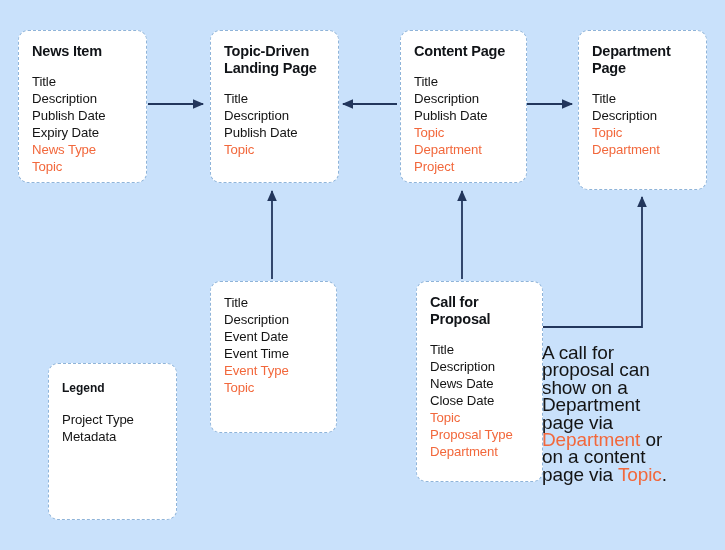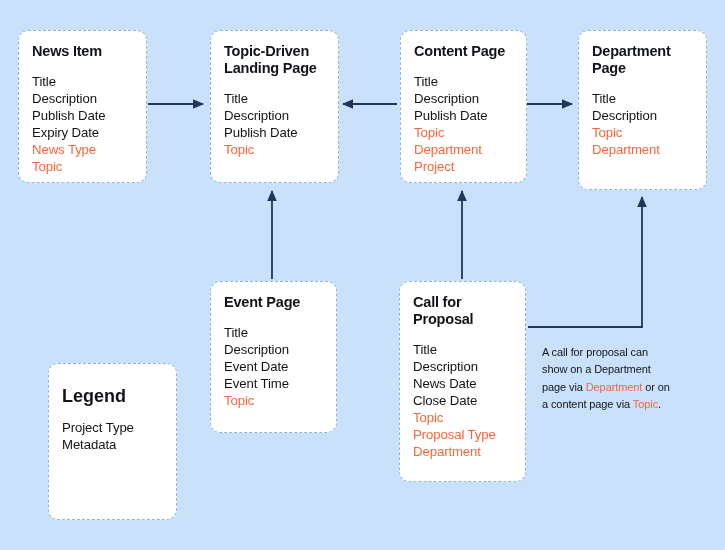--- a/index.html
+++ b/index.html
@@ -54,45 +54,45 @@
     color: #141414;
     letter-spacing: -0.1px;
     white-space: nowrap;
   }
   .field-list li.tax {
     color: #f2683c;
   }
   
   #legend .legend-title {
     font-weight: bold;
-    font-size: 18px;
+    font-size: 12px;
     line-height: 17px;
     color: #111418;
-    margin: 12px 0 14px 0;
+    margin: 4px 0 14px 0;
   }
   #legend .legend-list {
     list-style: none;
     margin: 0;
     padding: 0;
   }
   #legend .legend-list li {
     font-size: 13.2px;
     line-height: 17px;
     color: #141414;
     letter-spacing: -0.1px;
   }
   #legend .legend-list li.tax {
     color: #f2683c;
     padding-left: 4px;
     white-space: normal;
     max-width: 92px;
   }
   #annotation {
     position: absolute;
-    font-size: 11px;
+    font-size: 19px;
     line-height: 17.4px;
     color: #141414;
     letter-spacing: -0.1px;
     width: 128px;
   }
   #annotation .hl {
     color: #f2683c;
   }
 </style>
 </head>
@@ -160,31 +160,31 @@
 Page</div>
     <ul class="field-list">
       <li>Title</li>
       <li>Description</li>
       <li class="tax">Topic</li>
       <li class="tax">Department</li>
     </ul>
   </div>
 
   <div class="node" id="node-event-page" style="left:210px; top:281px; width:127px; height:152px;">
-    <div class="node-title">Event Page</div>
     <ul class="field-list">
       <li>Title</li>
       <li>Description</li>
       <li>Event Date</li>
       <li>Event Time</li>
-      <li class="tax">Topic</li>
-    </ul>
-  </div>
-
-  <div class="node" id="node-call-for-proposal" style="left:399px; top:281px; width:127px; height:201px;">
+      <li class="tax">Event Type</li>
+      <li class="tax">Topic</li>
+    </ul>
+  </div>
+
+  <div class="node" id="node-call-for-proposal" style="left:416px; top:281px; width:127px; height:201px;">
     <div class="node-title">Call for
 Proposal</div>
     <ul class="field-list">
       <li>Title</li>
       <li>Description</li>
       <li>News Date</li>
       <li>Close Date</li>
       <li class="tax">Topic</li>
       <li class="tax">Proposal Type</li>
       <li class="tax">Department</li>

